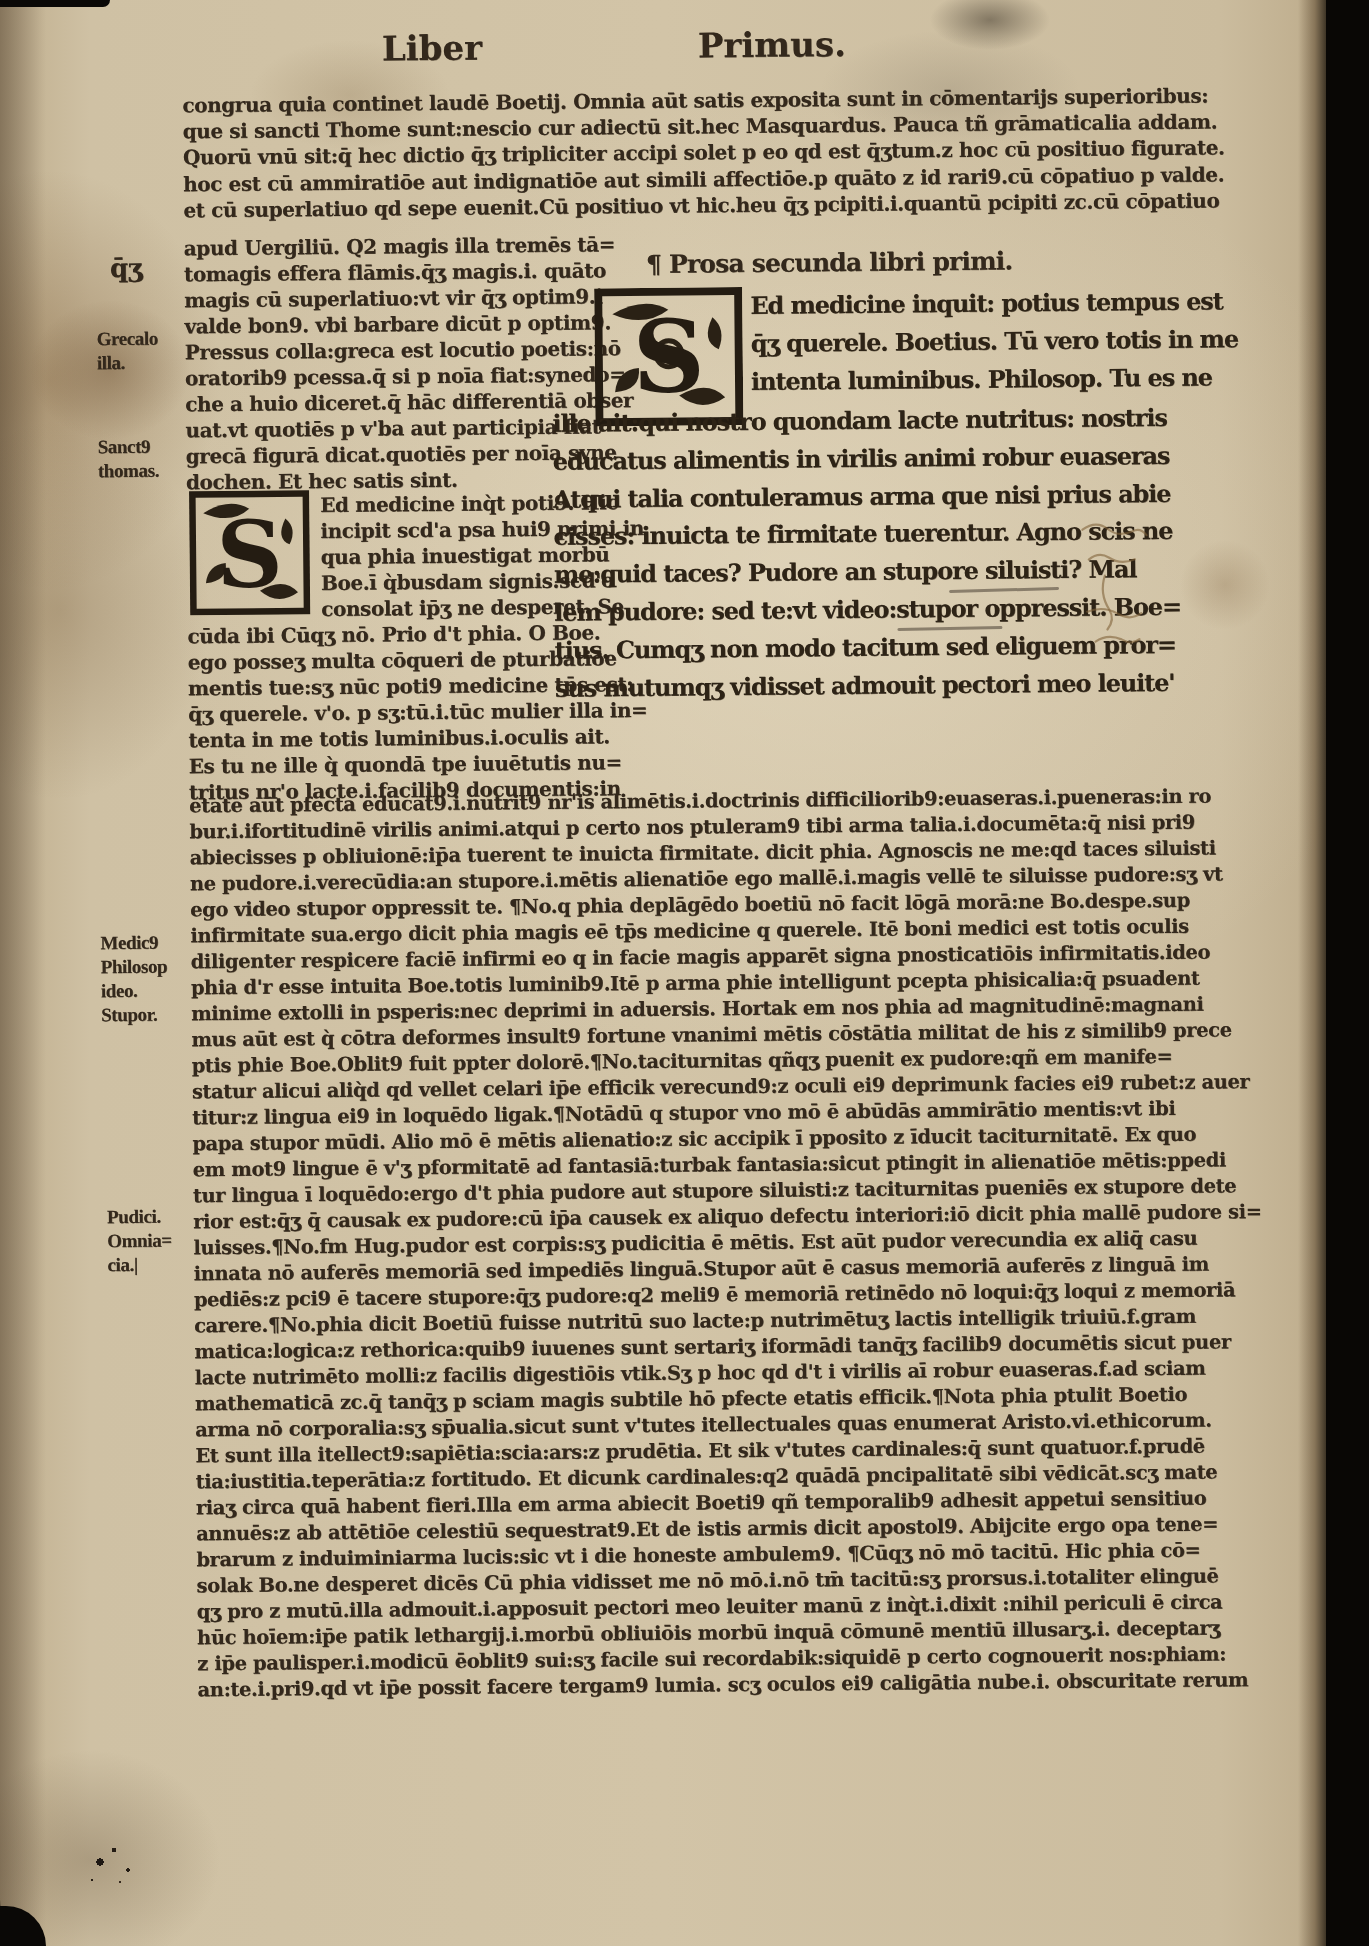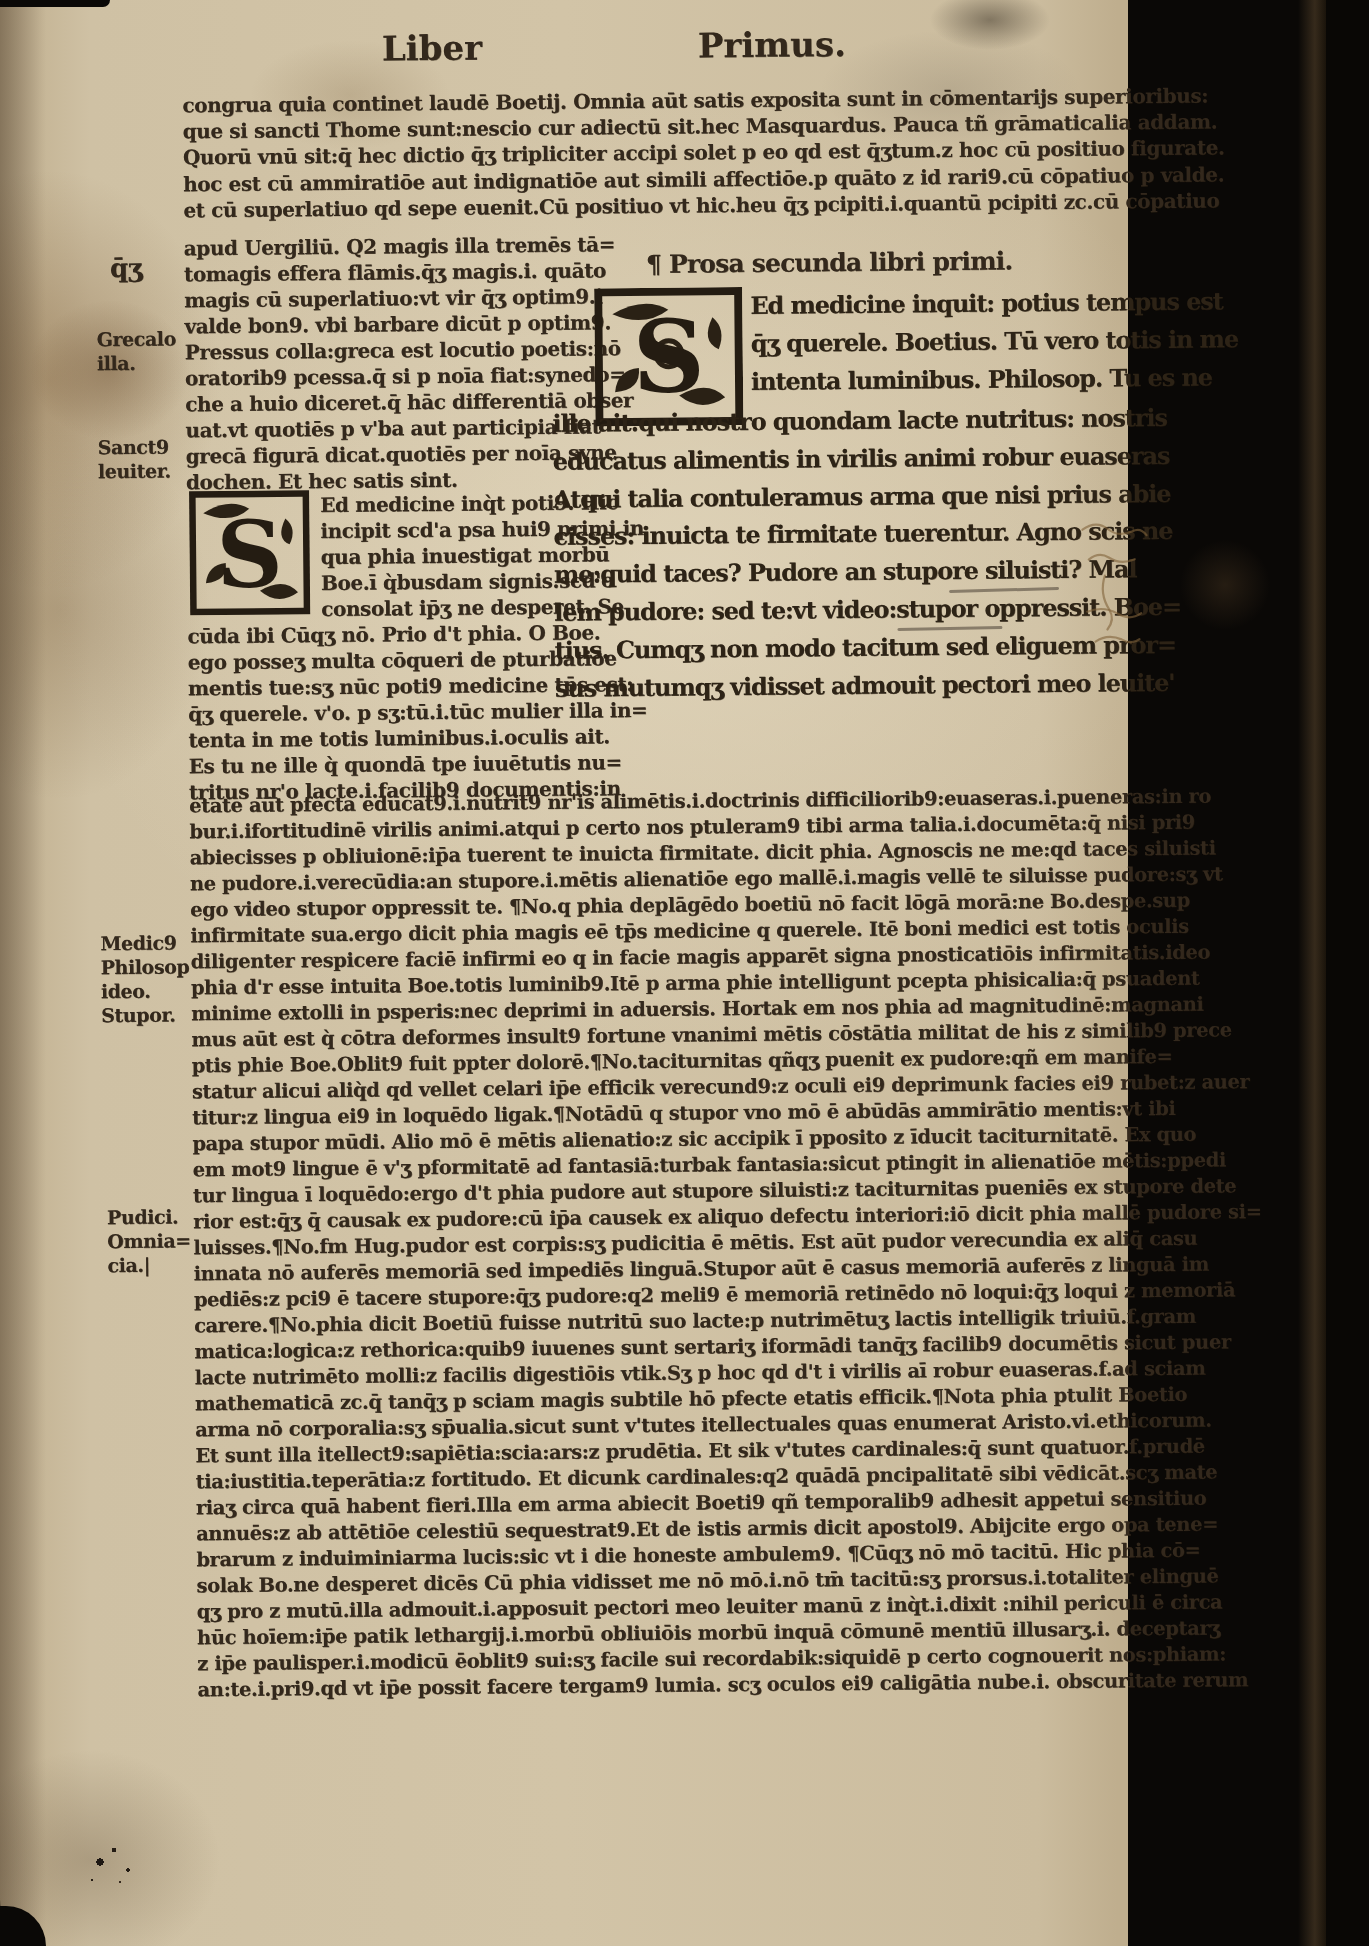--- a/index.html
+++ b/index.html
@@ -1,18 +1,18 @@
 <!DOCTYPE html>
 <html><head>
 <meta charset="utf-8">
 <style>
   html,body{margin:0;padding:0;background:#0a0806;}
   body{width:1369px;height:1946px;position:relative;overflow:hidden;
        font-family:"DejaVu Serif", serif;}
-  .page{position:absolute;left:0;top:0;width:1128px;height:1946px;
+  .page{position:absolute;left:0;top:0;width:1326px;height:1946px;
         background:
           radial-gradient(ellipse 900px 700px at 60% 30%, rgba(236,226,202,.5), rgba(0,0,0,0) 70%),
           linear-gradient(90deg,#b3a183 0,#c6b697 40px,#cfc1a4 90px,#d2c4a7 50%,#cbbc9e 92%,#bfae8e 99%),
           #cfc0a3;
         border-radius:2px 0 0 46px;}
   
   .edge-shade{position:absolute;top:0;right:43px;width:28px;height:1946px;
         background:linear-gradient(90deg,rgba(0,0,0,0),rgba(90,70,45,.55) 60%,rgba(30,22,12,.8));}
   .right-strip{position:absolute;top:0;right:0;width:43px;height:1946px;background:#090705;}
   .corner{position:absolute;background:#0a0806;}
@@ -21,21 +21,21 @@
              transform:rotate(-0.55deg);transform-origin:640px 900px;}
   .gothic{font-weight:bold;color:#33281c;white-space:nowrap;
           text-shadow:0.4px 0.4px 0.6px rgba(46,33,18,.55);}
   .tl{white-space:nowrap;}
   .hdr{position:absolute;font-size:34px;letter-spacing:0px;}
   .intro{position:absolute;left:190px;top:88px;font-size:20px;letter-spacing:-0.4px;}
   .intro .tl{line-height:26.2px;}
   .lcol{position:absolute;font-size:20px;letter-spacing:-0.4px;}
   .lcol .tl{line-height:26px;}
   .margin-note{position:absolute;font-size:19px;letter-spacing:-0.4px;}
-  .margin-note .tl{line-height:24px;}
+  .margin-note .tl{line-height:24px;font-family:Liberation Serif, serif;}
   .rhead{position:absolute;left:652px;top:250px;font-size:25px;letter-spacing:-0.8px;}
   .rcol{position:absolute;font-size:24px;letter-spacing:-1.1px;color:#2d2316;}
   .rcol .tl{line-height:37.8px;}
   .initial{position:absolute;}
   .hand{position:absolute;pointer-events:none;}
   .uline{position:absolute;height:3px;background:rgba(95,85,70,.65);border-radius:2px;}
   .speck{position:absolute;pointer-events:none;}
 </style>
 </head>
 <body>
@@ -71,21 +71,21 @@
         <div class="tl">et cū superlatiuo qd sepe euenit.Cū positiuo vt hic.heu q̄ʒ pcipiti.i.quantū pcipiti zc.cū cōpatiuo</div>
       </div>
 
     <div class="margin-note gothic" style="left:116px;top:248px;font-size:26px;">q̄ʒ</div>
     <div class="margin-note gothic" style="left:102px;top:322px;">
         <div class="tl">Grecalo</div>
         <div class="tl">illa.</div>
       </div>
     <div class="margin-note gothic" style="left:102px;top:430px;">
         <div class="tl">Sanct9</div>
-        <div class="tl">leuiter.</div>
+        <div class="tl">thomas.</div>
       </div>
     <div class="margin-note gothic" style="left:100px;top:926px;">
         <div class="tl">Medic9</div>
         <div class="tl">Philosop</div>
         <div class="tl">ideo.</div>
         <div class="tl">Stupor.</div>
       </div>
     <div class="margin-note gothic" style="left:104px;top:1200px;">
         <div class="tl">Pudici.</div>
         <div class="tl">Omnia=</div>

